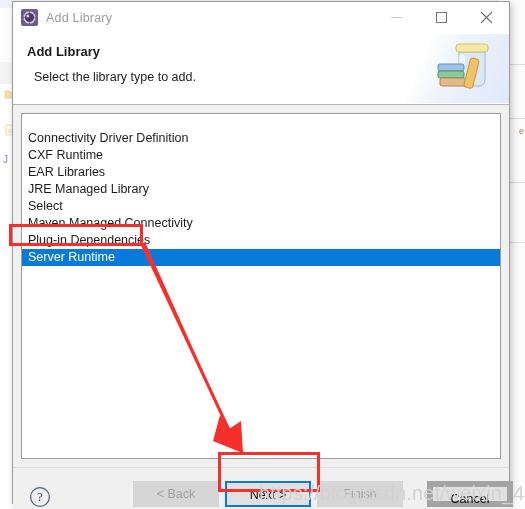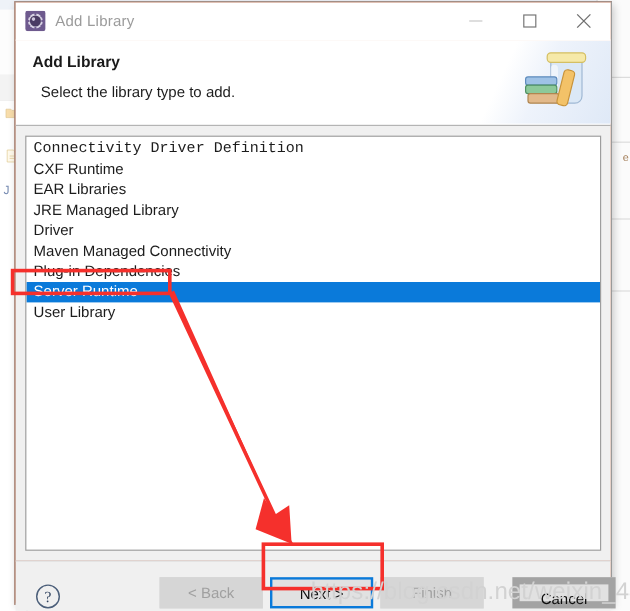--- a/index.html
+++ b/index.html
@@ -197,21 +197,21 @@
     padding-left: 6px;
     font-size: 12.5px;
     color: #1c1c1c;
     font-family: "Liberation Sans", sans-serif;
     white-space: nowrap;
   }
   .list-item.selected {
     background: #0a7ada;
     color: #ffffff;
   }
-  .list-item:first-child { margin-top: 2px; font-family: Liberation Mono, monospace; }
+  .list-item:first-child { margin-top: 16px; }
 
   
   .footer {
     position: relative;
     height: 68px;
     background: #f0f0f0;
     border-top: 1px solid #dcdcdc;
   }
   .help-btn {
     position: absolute;
@@ -358,25 +358,24 @@
         </svg>
       </div>
     </div>
 
     <div class="dlg-body">
       <div class="listbox">
         <div class="list-item">Connectivity Driver Definition</div>
         <div class="list-item">CXF Runtime</div>
         <div class="list-item">EAR Libraries</div>
         <div class="list-item">JRE Managed Library</div>
-        <div class="list-item">Driver</div>
+        <div class="list-item">Select</div>
         <div class="list-item">Maven Managed Connectivity</div>
         <div class="list-item">Plug-in Dependencies</div>
         <div class="list-item selected">Server Runtime</div>
-        <div class="list-item">User Library</div>
       </div>
     </div>
 
     <div class="footer">
       <svg class="help-btn" viewBox="0 0 22 22">
         <circle cx="11" cy="11" r="9.4" fill="none" stroke="#4c5f7a" stroke-width="1.2"></circle>
         <text x="11" y="15.4" text-anchor="middle" font-family="Liberation Serif, serif" font-size="13" fill="#2d3f5c">?</text>
       </svg>
 
       <div class="btn-row">

